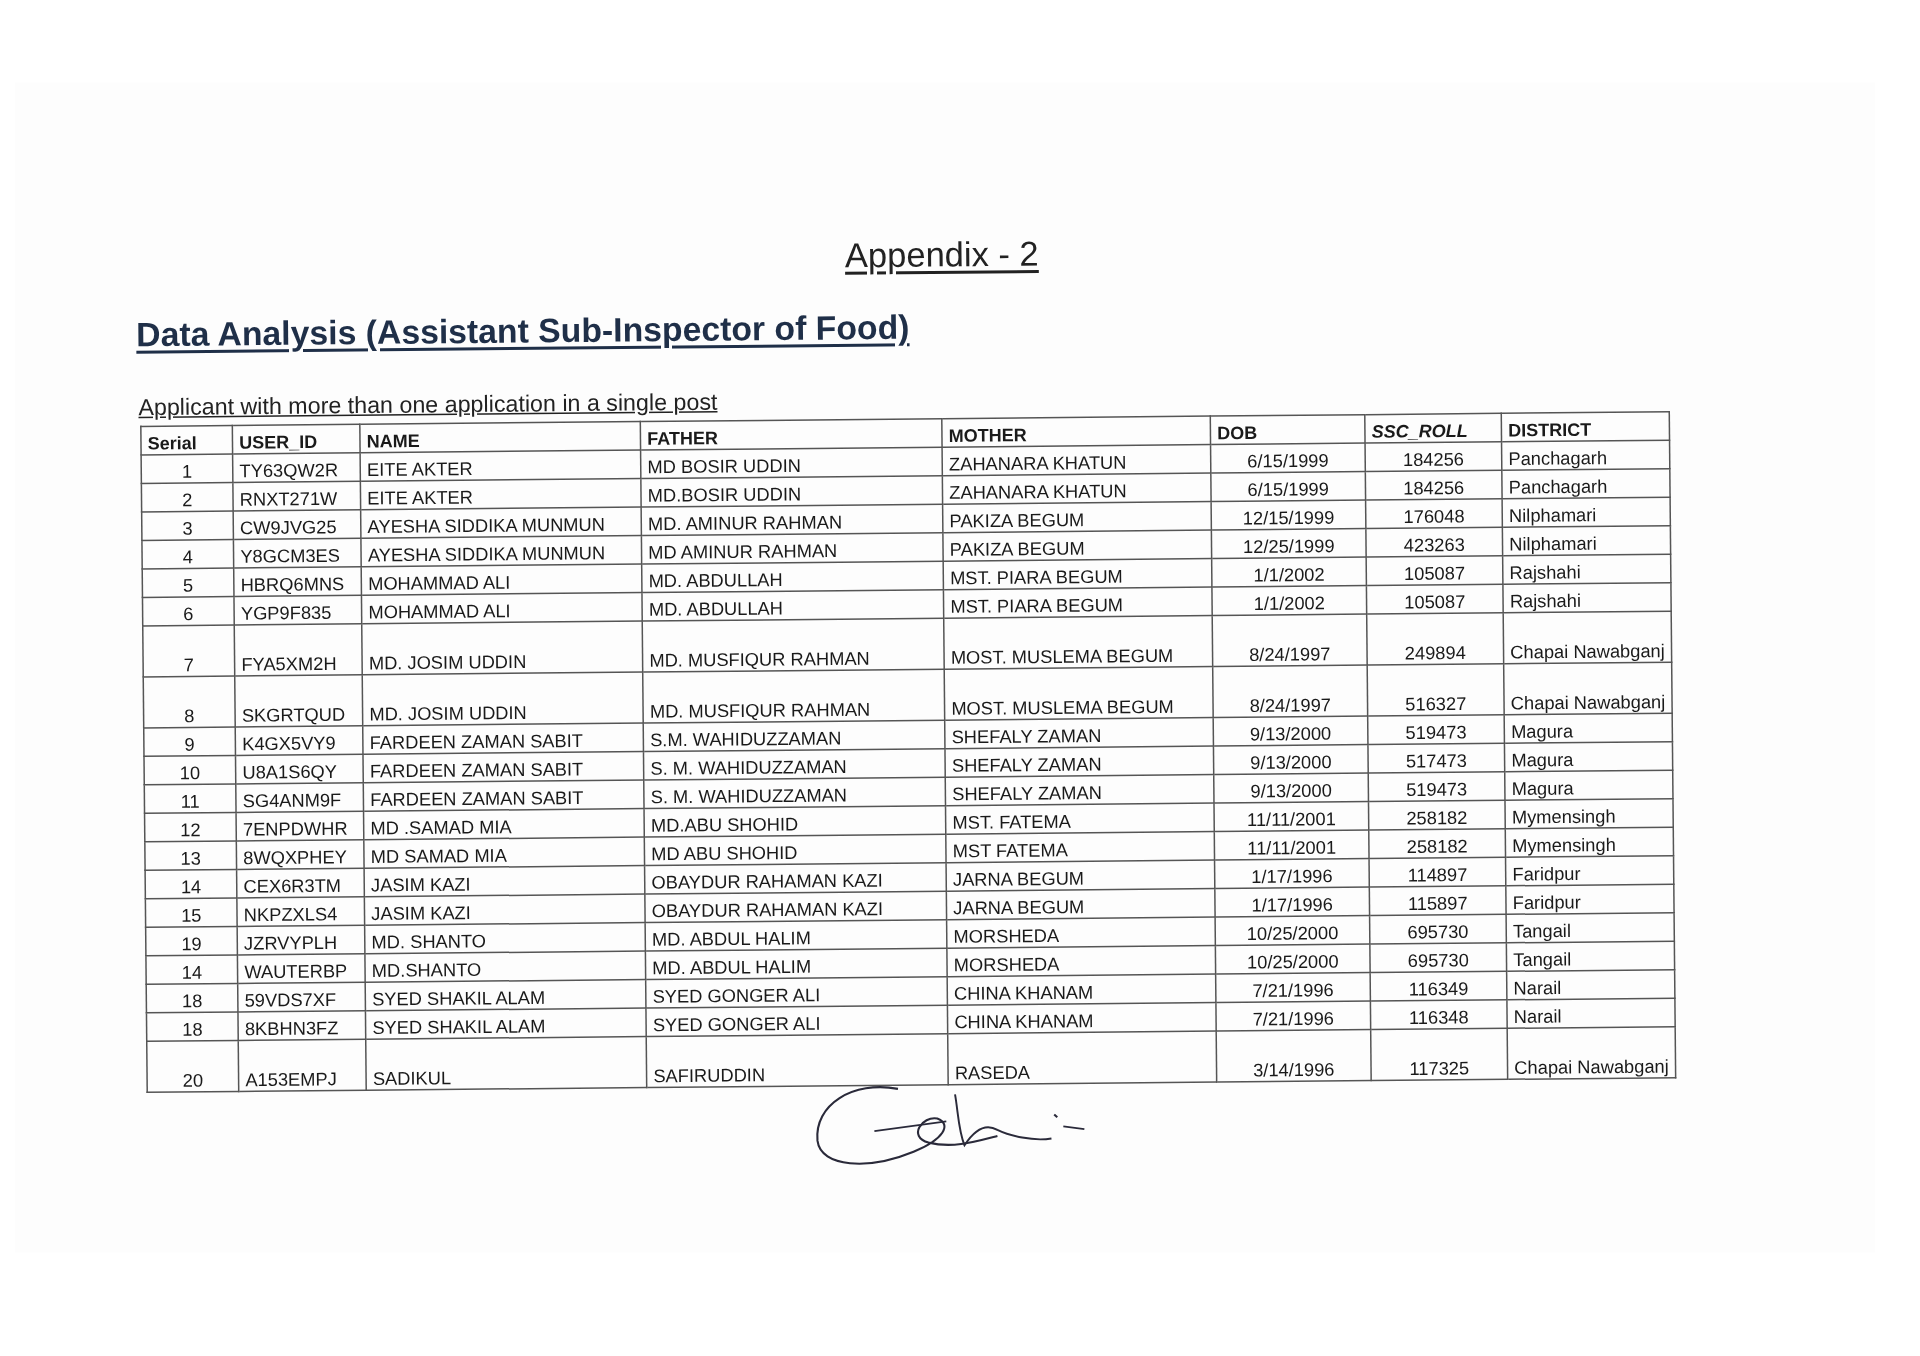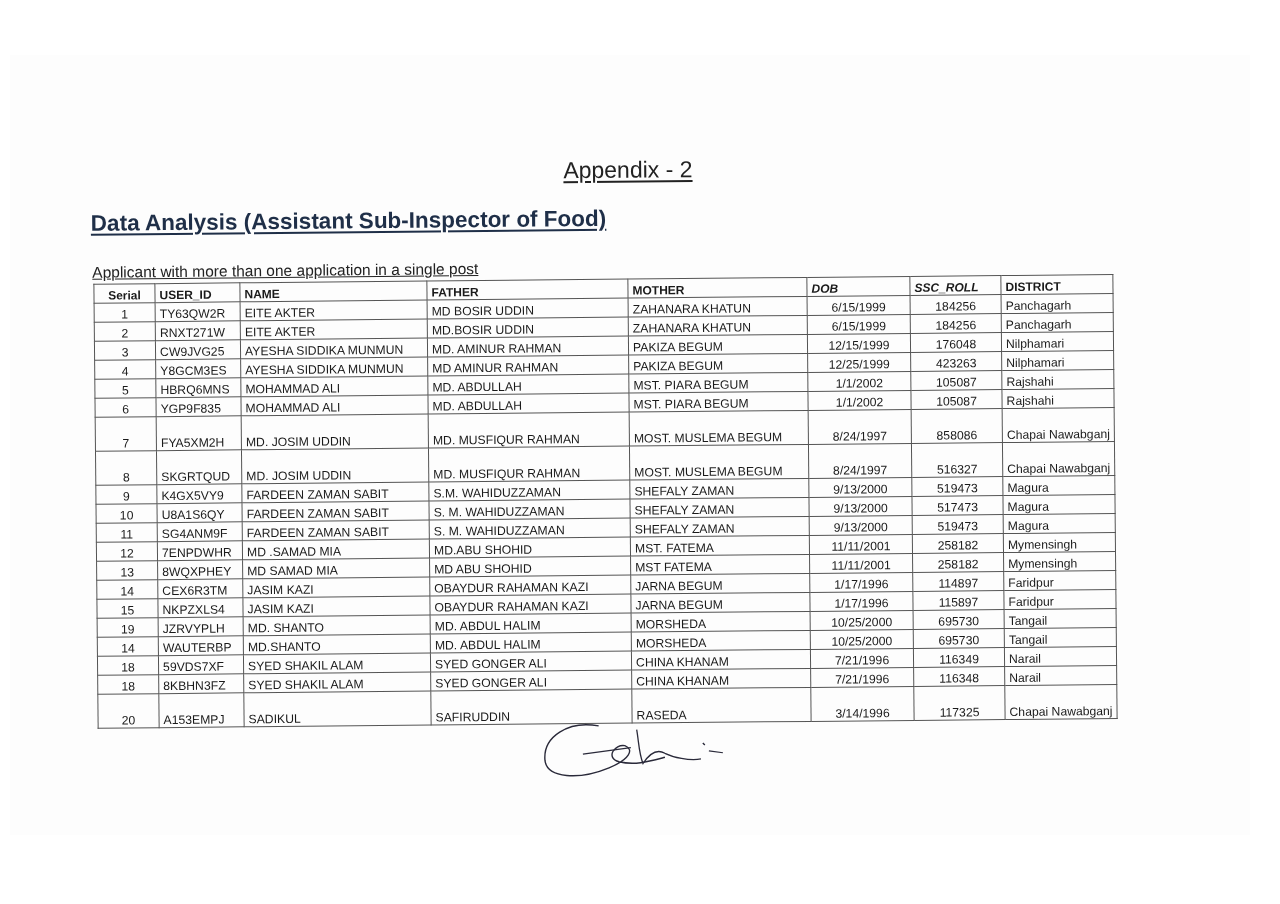--- a/index.html
+++ b/index.html
@@ -41,31 +41,31 @@
   }
   table.data th, table.data td {
     border: 1px solid #555;
     padding: 0 4px;
     height: 18px;
     line-height: 14px;
     vertical-align: bottom;
     white-space: nowrap;
   }
   table.data th { font-weight: bold; text-align: left; font-size: 12px; }
-  table.data th.c-serial { text-align: center; }
+  table.data th.c-serial { }
   td.serial { text-align: center; }
   td.num { text-align: center; }
   td.district { white-space: normal; }
   tr.tall td { height: 33px; }
   .c-serial { width: 52px; }
   .c-user { width: 76px; }
   .c-name { width: 178px; }
   .c-father { width: 192px; }
   .c-mother { width: 170px; }
-  .c-dob { width: 94px; font-style: italic; }
+  .c-dob { width: 94px; }
   .c-roll { width: 82px; font-style: italic; }
   .c-district { width: 82px; }
   .signature {
     position: absolute; left: 536px; top: 718px; width: 190px; height: 68px;
   }
 </style>
 </head>
 <body>
 
 <div class="page"></div>
@@ -149,21 +149,21 @@
           <td class="num">105087</td>
           <td class="district">Rajshahi</td>
         </tr>
         <tr class="tall">
           <td class="serial">7</td>
           <td>FYA5XM2H</td>
           <td>MD. JOSIM UDDIN</td>
           <td>MD. MUSFIQUR RAHMAN</td>
           <td>MOST. MUSLEMA BEGUM</td>
           <td class="num">8/24/1997</td>
-          <td class="num">858086</td>
+          <td class="num">249894</td>
           <td class="district">Chapai Nawabganj</td>
         </tr>
         <tr class="tall">
           <td class="serial">8</td>
           <td>SKGRTQUD</td>
           <td>MD. JOSIM UDDIN</td>
           <td>MD. MUSFIQUR RAHMAN</td>
           <td>MOST. MUSLEMA BEGUM</td>
           <td class="num">8/24/1997</td>
           <td class="num">516327</td>

